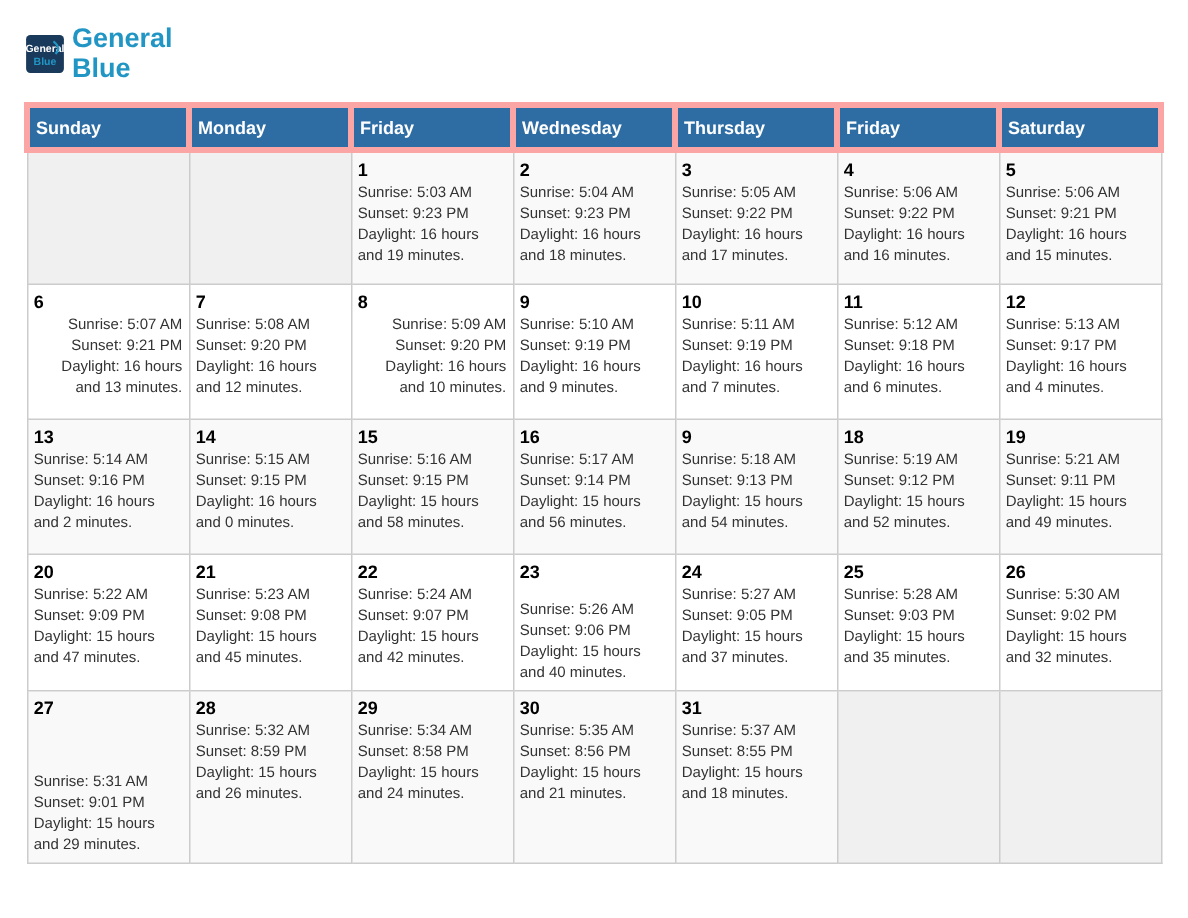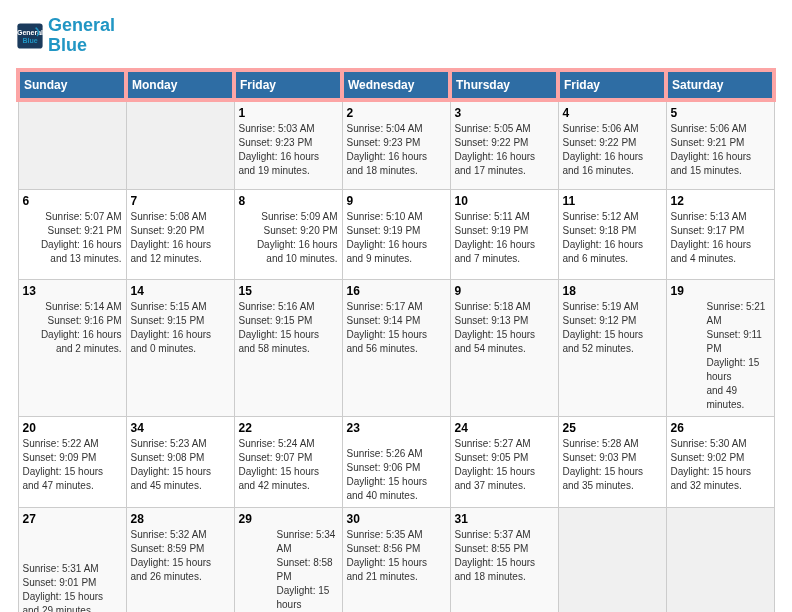--- a/index.html
+++ b/index.html
@@ -205,21 +205,21 @@
           <span class="day-num">12</span>
           <div class="day-detail" style="white-space: pre-line;">Sunrise: 5:13 AM
 Sunset: 9:17 PM
 Daylight: 16 hours
 and 4 minutes.</div>
         </td>
       </tr>
       <tr>
         <td>
           <span class="day-num">13</span>
-          <div class="day-detail" style="white-space: pre-line; text-align: right;">Sunrise: 5:14 AM
+          <div class="day-detail" style="white-space: pre-line;">Sunrise: 5:14 AM
 Sunset: 9:16 PM
 Daylight: 16 hours
 and 2 minutes.</div>
         </td>
         <td>
           <span class="day-num">14</span>
           <div class="day-detail" style="white-space: pre-line;">Sunrise: 5:15 AM
 Sunset: 9:15 PM
 Daylight: 16 hours
 and 0 minutes.</div>
@@ -247,36 +247,36 @@
         </td>
         <td>
           <span class="day-num">18</span>
           <div class="day-detail" style="white-space: pre-line;">Sunrise: 5:19 AM
 Sunset: 9:12 PM
 Daylight: 15 hours
 and 52 minutes.</div>
         </td>
         <td>
           <span class="day-num">19</span>
-          <div class="day-detail" style="white-space: pre-line; margin-left: 36px;">Sunrise: 5:21 AM
+          <div class="day-detail" style="white-space: pre-line;">Sunrise: 5:21 AM
 Sunset: 9:11 PM
 Daylight: 15 hours
 and 49 minutes.</div>
         </td>
       </tr>
       <tr>
         <td>
           <span class="day-num">20</span>
           <div class="day-detail" style="white-space: pre-line;">Sunrise: 5:22 AM
 Sunset: 9:09 PM
 Daylight: 15 hours
 and 47 minutes.</div>
         </td>
         <td>
-          <span class="day-num">34</span>
+          <span class="day-num">21</span>
           <div class="day-detail" style="white-space: pre-line;">Sunrise: 5:23 AM
 Sunset: 9:08 PM
 Daylight: 15 hours
 and 45 minutes.</div>
         </td>
         <td>
           <span class="day-num">22</span>
           <div class="day-detail" style="white-space: pre-line;">Sunrise: 5:24 AM
 Sunset: 9:07 PM
 Daylight: 15 hours
@@ -321,21 +321,21 @@
         </td>
         <td>
           <span class="day-num">28</span>
           <div class="day-detail" style="white-space: pre-line;">Sunrise: 5:32 AM
 Sunset: 8:59 PM
 Daylight: 15 hours
 and 26 minutes.</div>
         </td>
         <td>
           <span class="day-num">29</span>
-          <div class="day-detail" style="white-space: pre-line; margin-left: 38px;">Sunrise: 5:34 AM
+          <div class="day-detail" style="white-space: pre-line;">Sunrise: 5:34 AM
 Sunset: 8:58 PM
 Daylight: 15 hours
 and 24 minutes.</div>
         </td>
         <td>
           <span class="day-num">30</span>
           <div class="day-detail" style="white-space: pre-line;">Sunrise: 5:35 AM
 Sunset: 8:56 PM
 Daylight: 15 hours
 and 21 minutes.</div>

